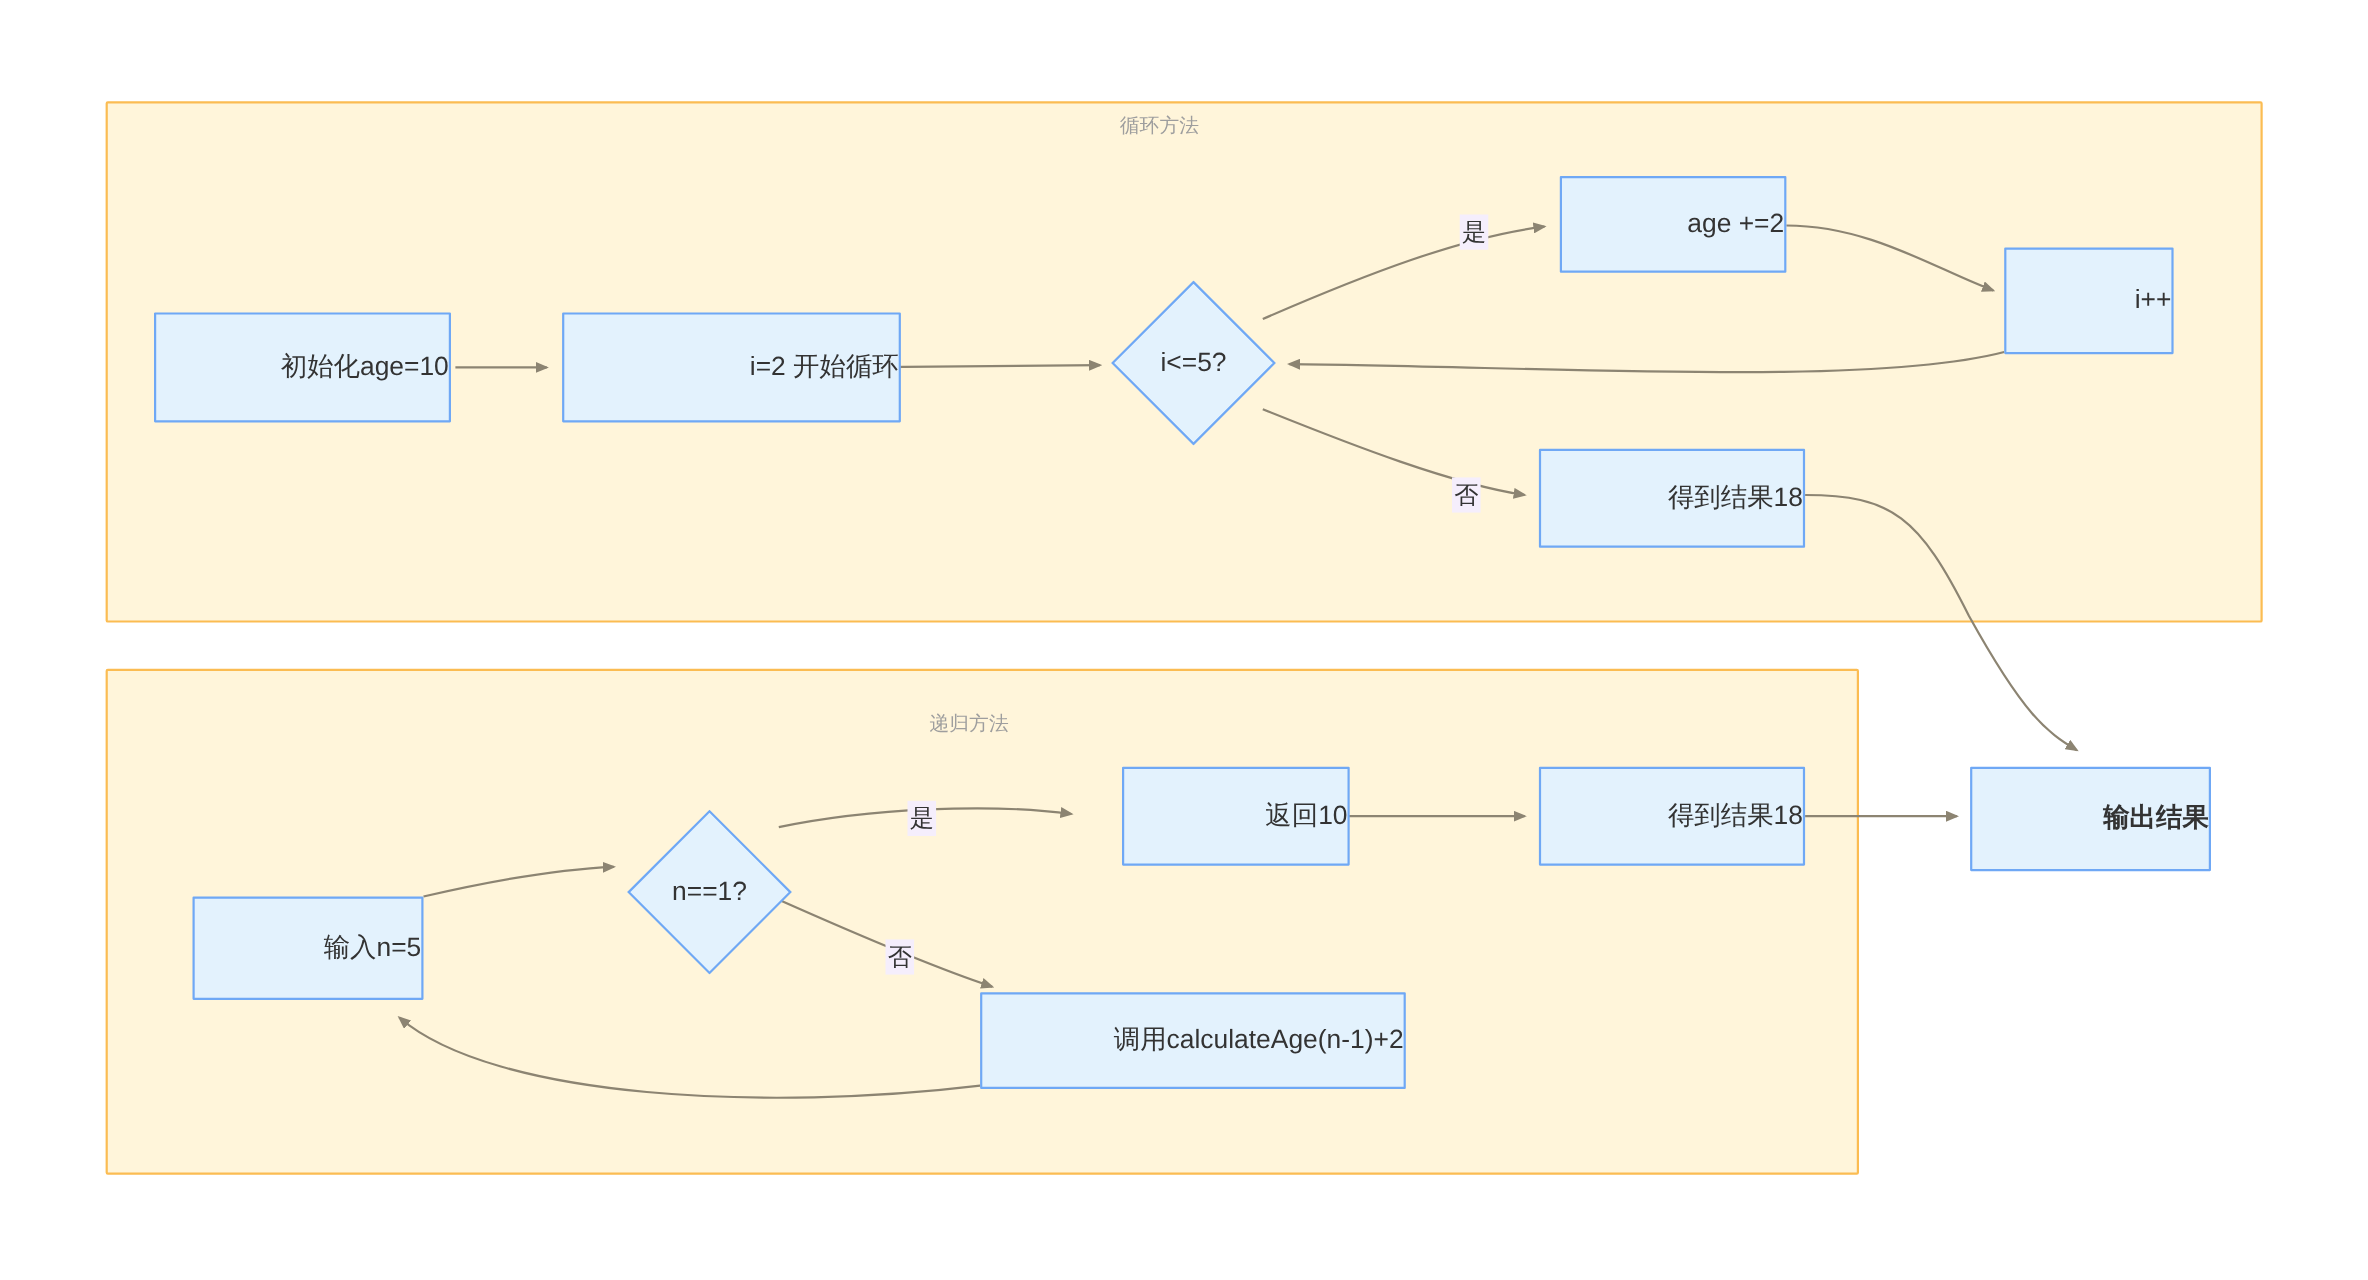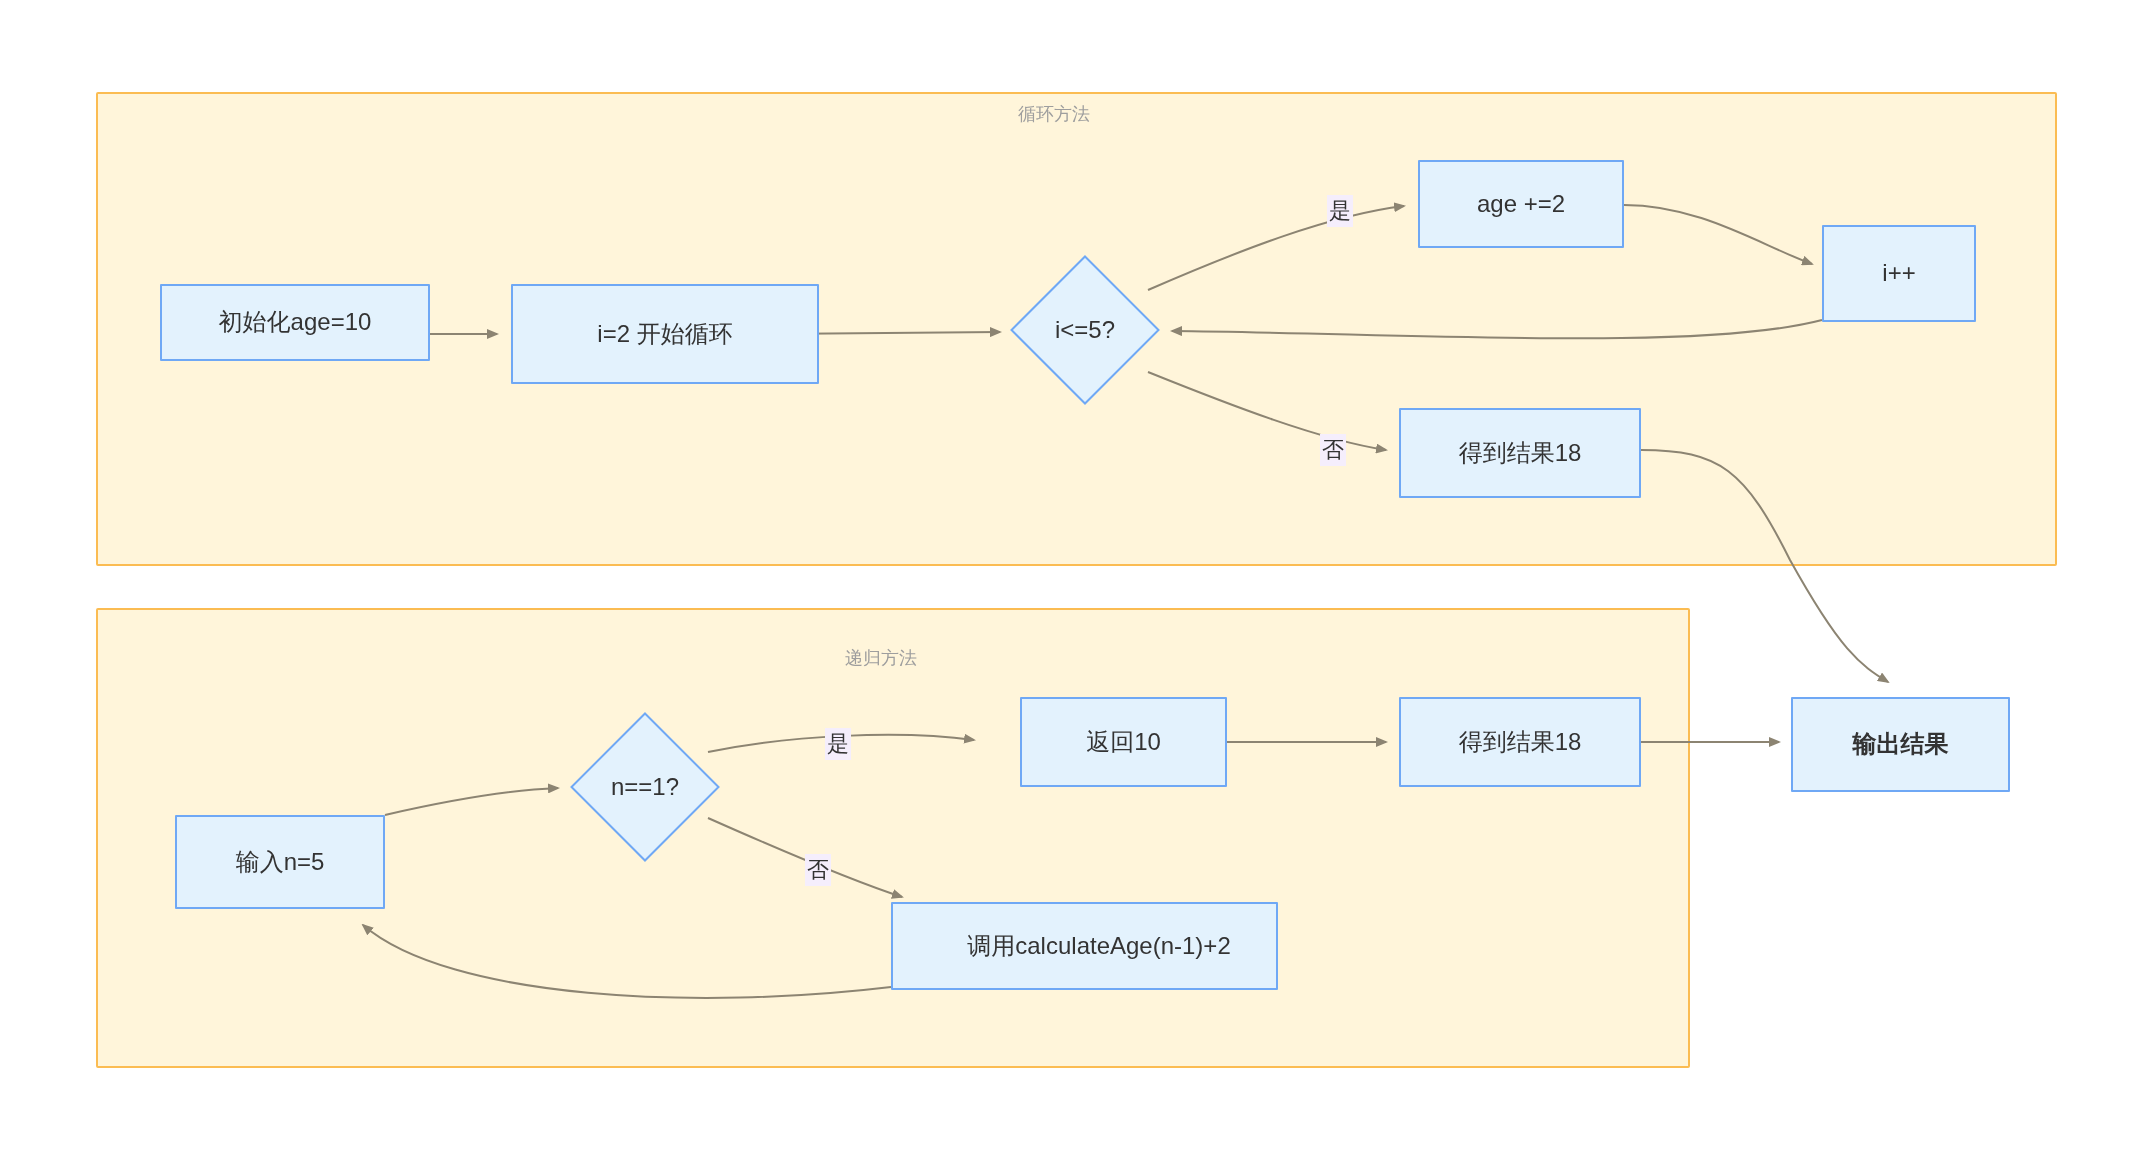--- a/index.html
+++ b/index.html
@@ -50,20 +50,21 @@
     z-index: 3;
     display: flex;
     align-items: center;
     justify-content: center;
     text-align: center;
   }
   .node.rect {
     background: #e3f2fd;
     border: 2px solid #6fa8f5;
     border-radius: 1px;
+    justify-content: flex-end;
   }
   .node .label {
     color: #333333;
     font-size: 24px;
     line-height: 1.2;
     white-space: nowrap;
     font-family: "Liberation Sans", "DejaVu Sans", sans-serif;
   }
   .node.diamond {
     background: transparent;
@@ -117,21 +118,21 @@
         <path d="M 1641,450 C 1720,450 1745,470 1790,560 C 1840,650 1860,665 1888,682" fill="none" stroke="#8c8472" stroke-width="2" marker-end="url(#arrowhead)"></path>
         <path d="M 385,815 C 450,800 510,790 558,788" fill="none" stroke="#8c8472" stroke-width="2" marker-end="url(#arrowhead)"></path>
         <path d="M 708,752 C 790,735 900,730 974,740" fill="none" stroke="#8c8472" stroke-width="2" marker-end="url(#arrowhead)"></path>
         <path d="M 708,818 C 780,850 850,880 902,897" fill="none" stroke="#8c8472" stroke-width="2" marker-end="url(#arrowhead)"></path>
         <path d="M 1195,742 L 1386,742" fill="none" stroke="#8c8472" stroke-width="2" marker-end="url(#arrowhead)"></path>
         <path d="M 1641,742 L 1779,742" fill="none" stroke="#8c8472" stroke-width="2" marker-end="url(#arrowhead)"></path>
         <path d="M 891,987 C 700,1010 450,1000 363,925" fill="none" stroke="#8c8472" stroke-width="2" marker-end="url(#arrowhead)"></path>
       </g>
   </svg>
   <div id="nodes">
-      <div class="node rect" style="left: 160px; top: 284px; width: 270px; height: 77px;">
+      <div class="node rect" style="left: 140px; top: 284px; width: 270px; height: 100px;">
         <span class="label">初始化age=10</span>
       </div>
       <div class="node rect" style="left: 511px; top: 284px; width: 308px; height: 100px;">
         <span class="label">i=2 开始循环</span>
       </div>
       <div class="node diamond" style="left: 1010px; top: 255px; width: 150px; height: 150px;">
         <svg class="dshape" viewBox="0 0 100 100" preserveAspectRatio="none">
           <polygon points="50,1 99,50 50,99 1,50" fill="#e3f2fd" stroke="#6fa8f5" stroke-width="2" vector-effect="non-scaling-stroke"></polygon>
         </svg>
         <span class="label">i&lt;=5?</span>
@@ -141,21 +142,21 @@
       </div>
       <div class="node rect" style="left: 1822px; top: 225px; width: 154px; height: 97px;">
         <span class="label">i++</span>
       </div>
       <div class="node rect" style="left: 1399px; top: 408px; width: 242px; height: 90px;">
         <span class="label">得到结果18</span>
       </div>
       <div class="node rect" style="left: 175px; top: 815px; width: 210px; height: 94px;">
         <span class="label">输入n=5</span>
       </div>
-      <div class="node diamond" style="left: 570px; top: 712px; width: 150px; height: 150px;">
+      <div class="node diamond" style="left: 570px; top: 736px; width: 150px; height: 150px;">
         <svg class="dshape" viewBox="0 0 100 100" preserveAspectRatio="none">
           <polygon points="50,1 99,50 50,99 1,50" fill="#e3f2fd" stroke="#6fa8f5" stroke-width="2" vector-effect="non-scaling-stroke"></polygon>
         </svg>
         <span class="label">n==1?</span>
       </div>
       <div class="node rect" style="left: 988px; top: 697px; width: 207px; height: 90px; margin-left: 32px;">
         <span class="label">返回10</span>
       </div>
       <div class="node rect" style="left: 891px; top: 902px; width: 387px; height: 88px; padding-left: 29px;">
         <span class="label">调用calculateAge(n-1)+2</span>

